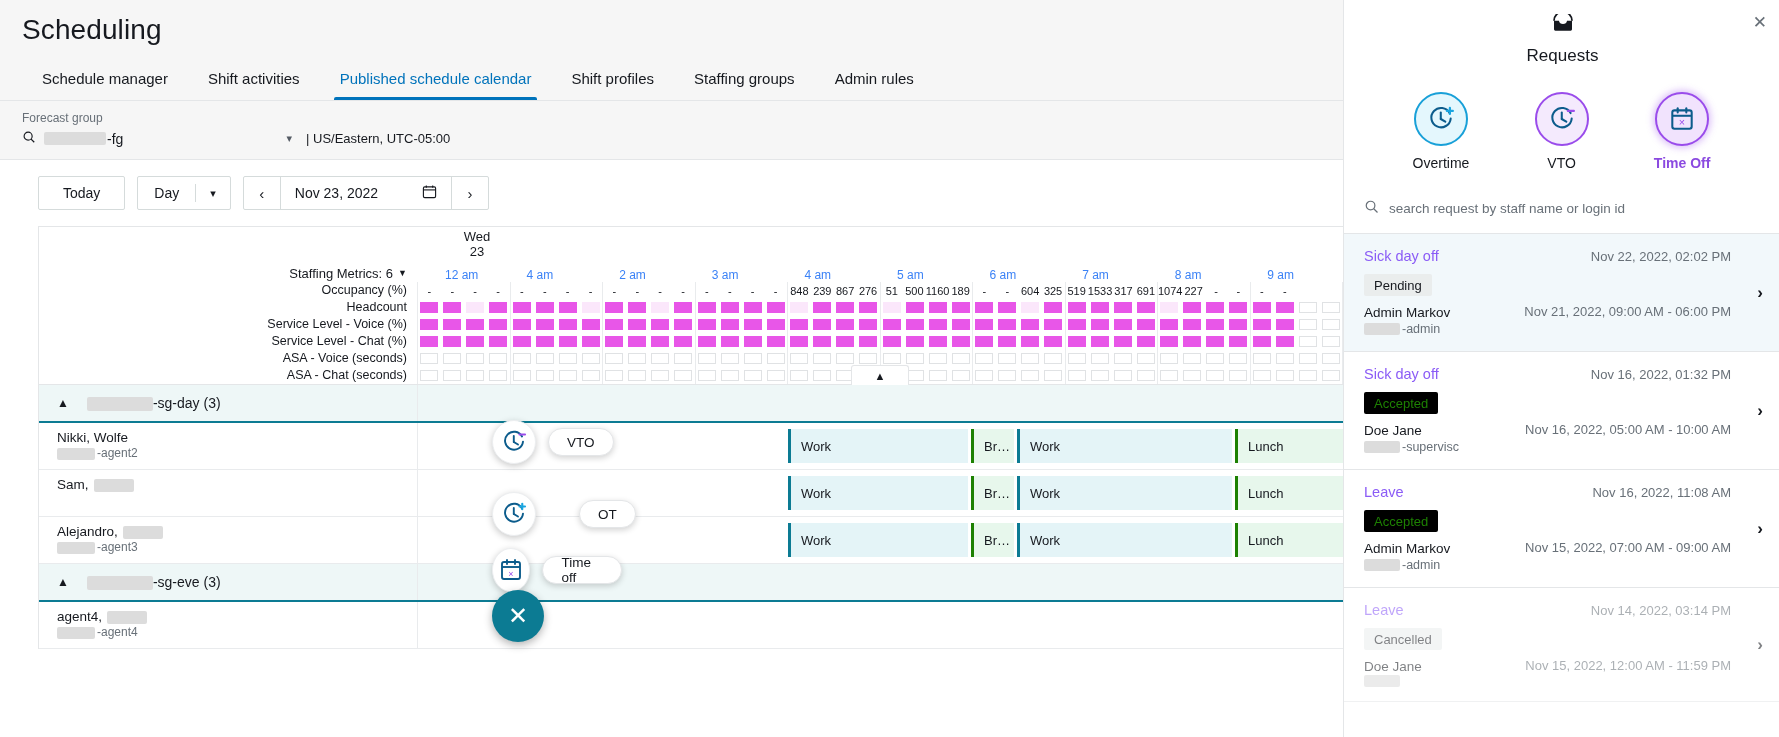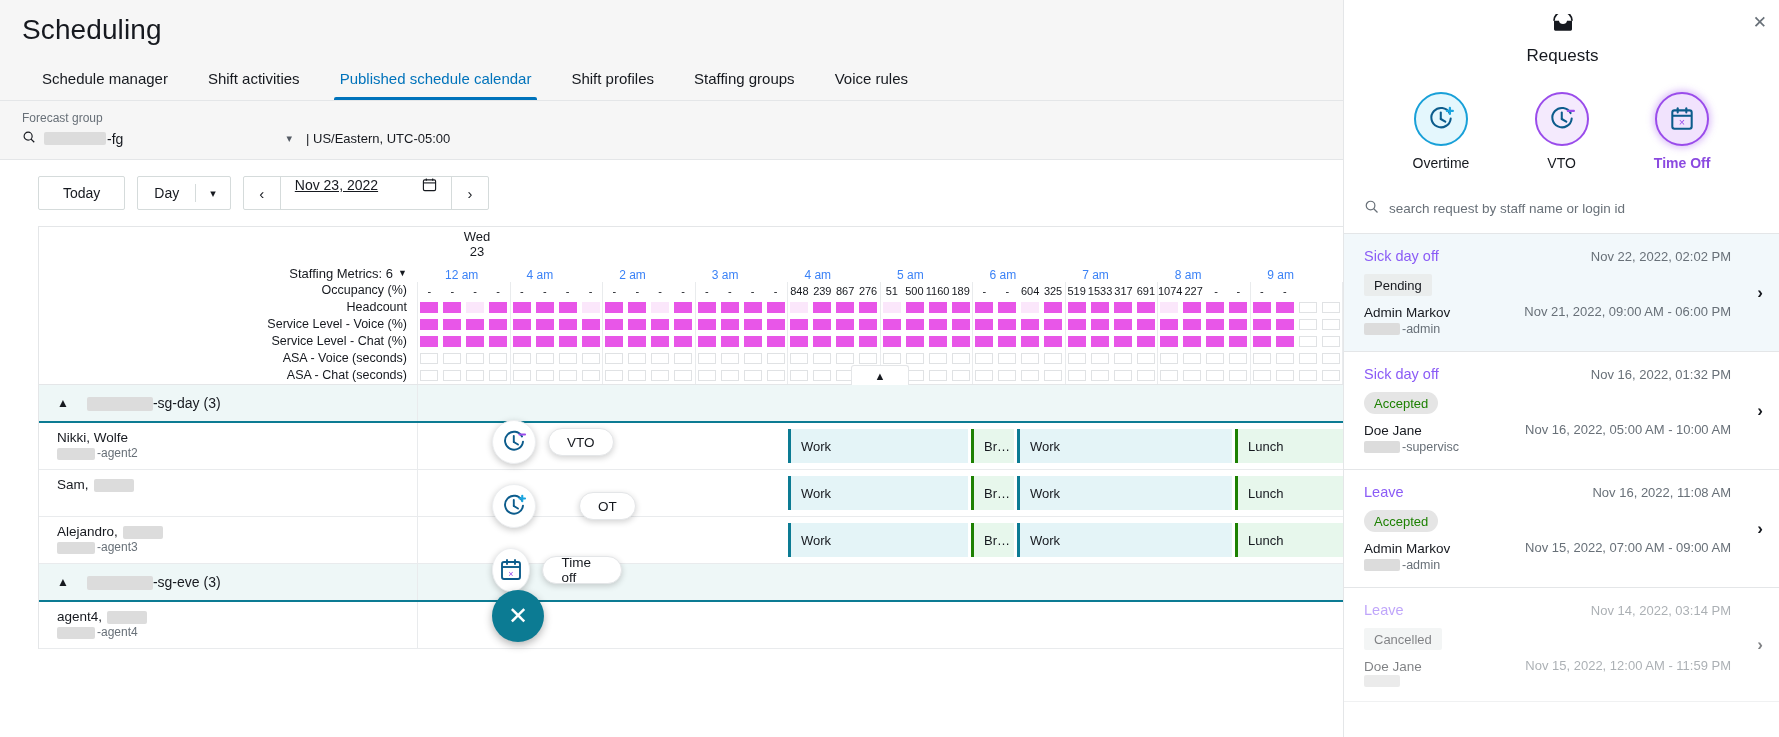--- a/index.html
+++ b/index.html
@@ -35,21 +35,21 @@
   .toolbar { display:flex; align-items:center; gap:12px; padding:16px 0 16px 38px; }
   .btn { border:1px solid #d5dbdb; background:#fff; border-radius:2px; font-size:14px; color:#16191f;
          height:34px; padding:0 24px; display:flex; align-items:center; cursor:pointer; }
   .seg { display:flex; border:1px solid #d5dbdb; border-radius:2px; height:34px; background:#fff; overflow:hidden;}
   .seg .part { display:flex; align-items:center; padding:0 16px; font-size:14px; cursor:pointer;}
   .seg .div { width:1px; background:#d5dbdb; margin:7px 0; }
   .seg .caret { padding:0 14px; color:#16191f; font-size:11px; display:flex; align-items:center; cursor:pointer;}
   .datenav { display:flex; border:1px solid #d5dbdb; border-radius:2px; height:34px; background:#fff; align-items:stretch; }
   .datenav .arrow { width:36px; display:flex; align-items:center; justify-content:center; color:#16191f; font-size:15px; cursor:pointer;}
   .datenav .dsep { width:1px; background:#d5dbdb; }
-  .datenav .dval { display:flex; gap:44px; padding:0 14px; font-size:14px; cursor:pointer;text-decoration:underline;}
+  .datenav .dval { display:flex; align-items:center; gap:44px; padding:0 14px; font-size:14px; cursor:pointer;}
 
   
   .calendar { position:relative; margin-left:38px; border-top:1px solid #e4e6e8; border-left:1px solid #e4e6e8;
               width:1305px; }
   .daycol-head { height:38px; position:relative; border-bottom:0; }
   .daylabel { position:absolute; left:418px; top:2px; text-align:center; font-size:13px; line-height:15px; color:#16191f; width:40px;}
 
   .metrics { display:flex; border-bottom:1px solid #e4e6e8; }
   .metric-labels { width:378px; flex:0 0 378px; padding-top:0; }
   .mrow-label { height:17px; text-align:right; padding-right:10px; font-size:12.5px; color:#16191f; line-height:17px; white-space:nowrap;}
@@ -120,21 +120,21 @@
 
   .rlist { border-top:1px solid #e4e6e8; }
   .ritem { position:relative; padding:14px 18px 14px 20px; border-bottom:1px solid #e4e6e8; }
   .ritem.hl { background:#f2f8fb; }
   .ritem .r1 { display:flex; justify-content:space-between; align-items:center; }
   .ritem .rtitle { font-size:14.5px; color:#8b5cf6; }
   .ritem .rdate { font-size:13px; color:#687078; padding-right:30px;}
   .badge { display:inline-flex; align-items:center; height:22px; padding:0 10px; border-radius:2px;
            font-size:13px; margin-top:10px;}
   .badge.pending { background:#eaeded; color:#16191f; }
-  .badge.accepted { background:#e5e5e5; color:#1d8102;border-radius:11px; }
+  .badge.accepted { background:#000000; color:#1d8102; }
   .badge.cancelled { background:#eaeded; color:#16191f; }
   .ritem .r3 { display:flex; justify-content:space-between; align-items:flex-start; margin-top:8px; }
   .ritem .person { font-size:13.5px; color:#16191f; line-height:17px;}
   .ritem .pid { font-size:12.5px; color:#687078; line-height:16px; display:flex; align-items:center;}
   .ritem .rrange { font-size:13px; color:#687078; padding-right:30px; }
   .chev-r { position:absolute; right:16px; top:50%; transform:translateY(-50%); font-size:17px; font-weight:bold; color:#16191f; cursor:pointer;}
 </style>
 </head>
 <body>
 
@@ -143,21 +143,21 @@
   <div class="main">
 
     <div class="page-header">
       <div class="page-title">Scheduling</div>
       <div class="tabs" id="tabs">
           <div class="tab">Schedule manager</div>
           <div class="tab">Shift activities</div>
           <div class="tab active">Published schedule calendar</div>
           <div class="tab">Shift profiles</div>
           <div class="tab">Staffing groups</div>
-          <div class="tab">Voice rules</div>
+          <div class="tab">Admin rules</div>
         </div>
     </div>
 
     <div class="fg-bar">
       <div class="fg-label">Forecast group</div>
       <div class="fg-row">
         <div class="fg-select">
           <span class="sicon">
             <svg width="14" height="14" viewBox="0 0 16 16">
                 <circle cx="7" cy="7" r="4.6" fill="none" stroke="#16191f" stroke-width="1.3"></circle>
@@ -1119,21 +1119,21 @@
         <div class="fab">
           <svg width="26" height="26" viewBox="0 0 26 26">
             <path d="M21 7.5 A9 9 0 1 0 22 12.6" fill="none" stroke="#0c5c8c" stroke-width="1.9" stroke-linecap="round"></path>
             <line x1="12.8" y1="7" x2="12.8" y2="13" stroke="#0c5c8c" stroke-width="1.9" stroke-linecap="round"></line>
             <line x1="12.8" y1="13" x2="17" y2="15.5" stroke="#0c5c8c" stroke-width="1.9" stroke-linecap="round"></line>
             <line x1="18.5" y1="5.5" x2="24" y2="5.5" stroke="#9a4ceb" stroke-width="2.1" stroke-linecap="round"></line>
           </svg>
         </div>
         <div class="fab-label">VTO</div>
       </div>
-      <div class="fab-item" style="top:64px;gap:43px;">
+      <div class="fab-item" style="top:72px;gap:43px;">
         <div class="fab">
           <svg width="26" height="26" viewBox="0 0 26 26">
             <path d="M21 7.5 A9 9 0 1 0 22 12.6" fill="none" stroke="#0c5c8c" stroke-width="1.9" stroke-linecap="round"></path>
             <line x1="12.8" y1="7" x2="12.8" y2="13" stroke="#0c5c8c" stroke-width="1.9" stroke-linecap="round"></line>
             <line x1="12.8" y1="13" x2="17" y2="15.5" stroke="#0c5c8c" stroke-width="1.9" stroke-linecap="round"></line>
             <line x1="18.5" y1="5.5" x2="24" y2="5.5" stroke="#1aa5e0" stroke-width="2.1" stroke-linecap="round"></line>
             <line x1="21.25" y1="2.75" x2="21.25" y2="8.25" stroke="#1aa5e0" stroke-width="2.1" stroke-linecap="round"></line>
           </svg>
         </div>
         <div class="fab-label">OT</div>

